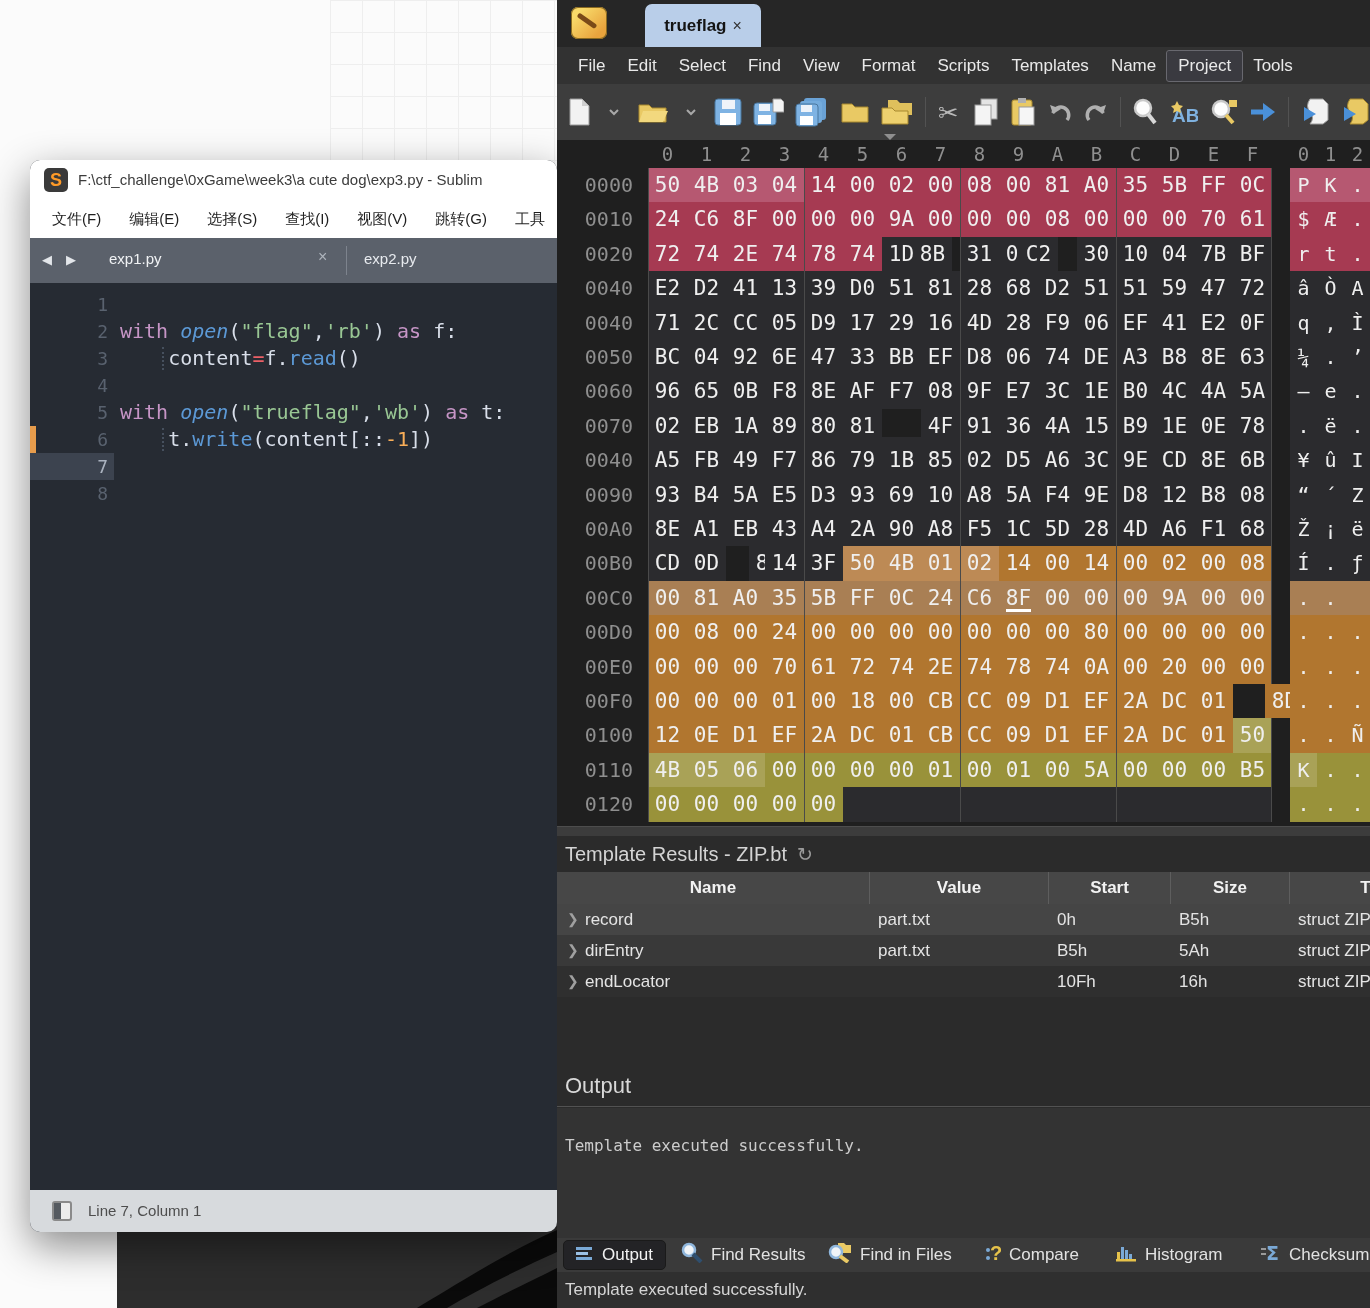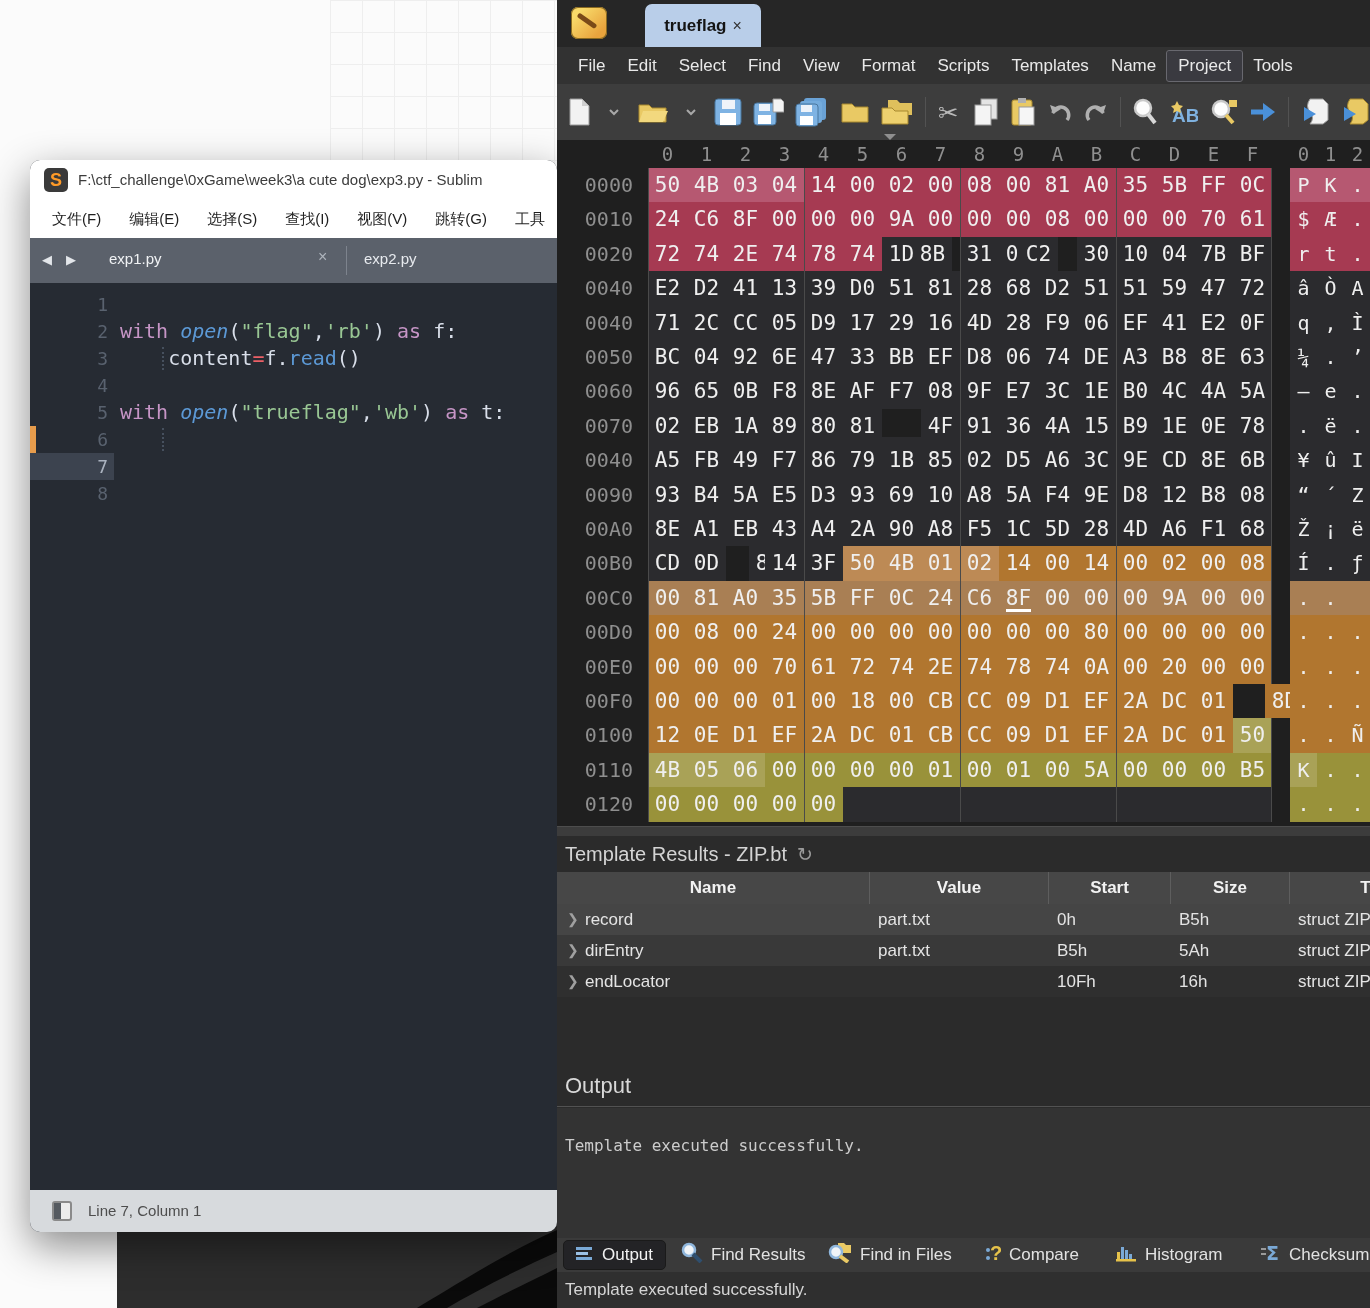--- a/index.html
+++ b/index.html
@@ -172,20 +172,21 @@
         <span class="st-code"></span>
       </div>
       <div class="st-line" style="top: 116px;">
         <span class="st-num">5</span>
         <span class="st-code"><span class="tok-kw">with</span><span class="tok-pl"> </span><span class="tok-fn">open</span><span class="tok-pl">(</span><span class="tok-str">"trueflag"</span><span class="tok-pl">,</span><span class="tok-str">'wb'</span><span class="tok-pl">)</span><span class="tok-pl"> </span><span class="tok-kw">as</span><span class="tok-pl"> t:</span></span>
       </div>
       <div id="st-marker" style="top: 143px;"></div>
       <div class="st-line" style="top: 143px;">
         <span class="st-num">6</span>
         <span class="st-guide"></span>
+        <span class="st-code"><span class="tok-pl">    t.</span><span class="tok-fn2">write</span><span class="tok-pl">(content[::</span><span class="tok-num">-1</span><span class="tok-pl">])</span></span>
       </div>
       <div id="st-curline" style="top: 170px;"></div>
       <div class="st-line" style="top: 170px;">
         <span class="st-num" style="color: rgb(170, 178, 191);">7</span>
         <span class="st-code"></span>
       </div>
       <div class="st-line" style="top: 197px;">
         <span class="st-num">8</span>
         <span class="st-code"></span>
       </div>

